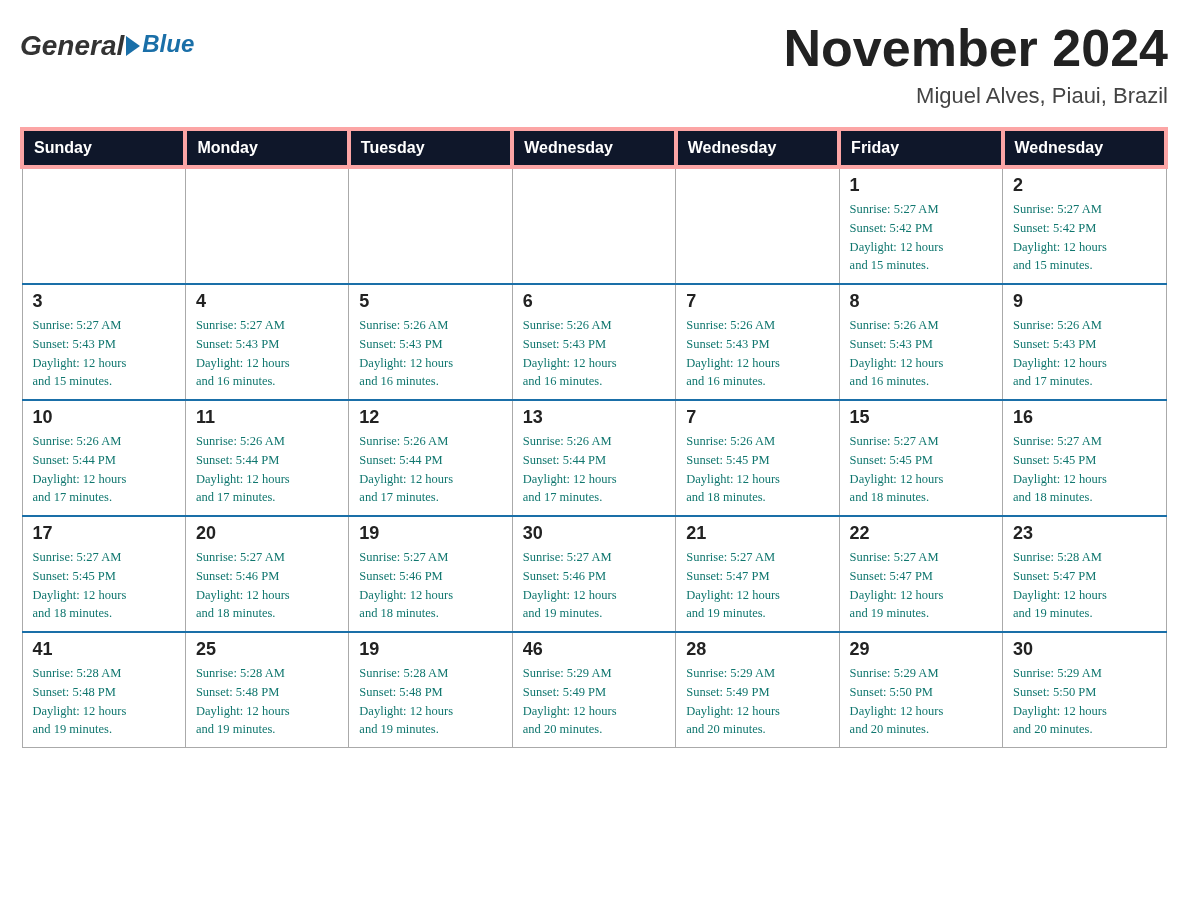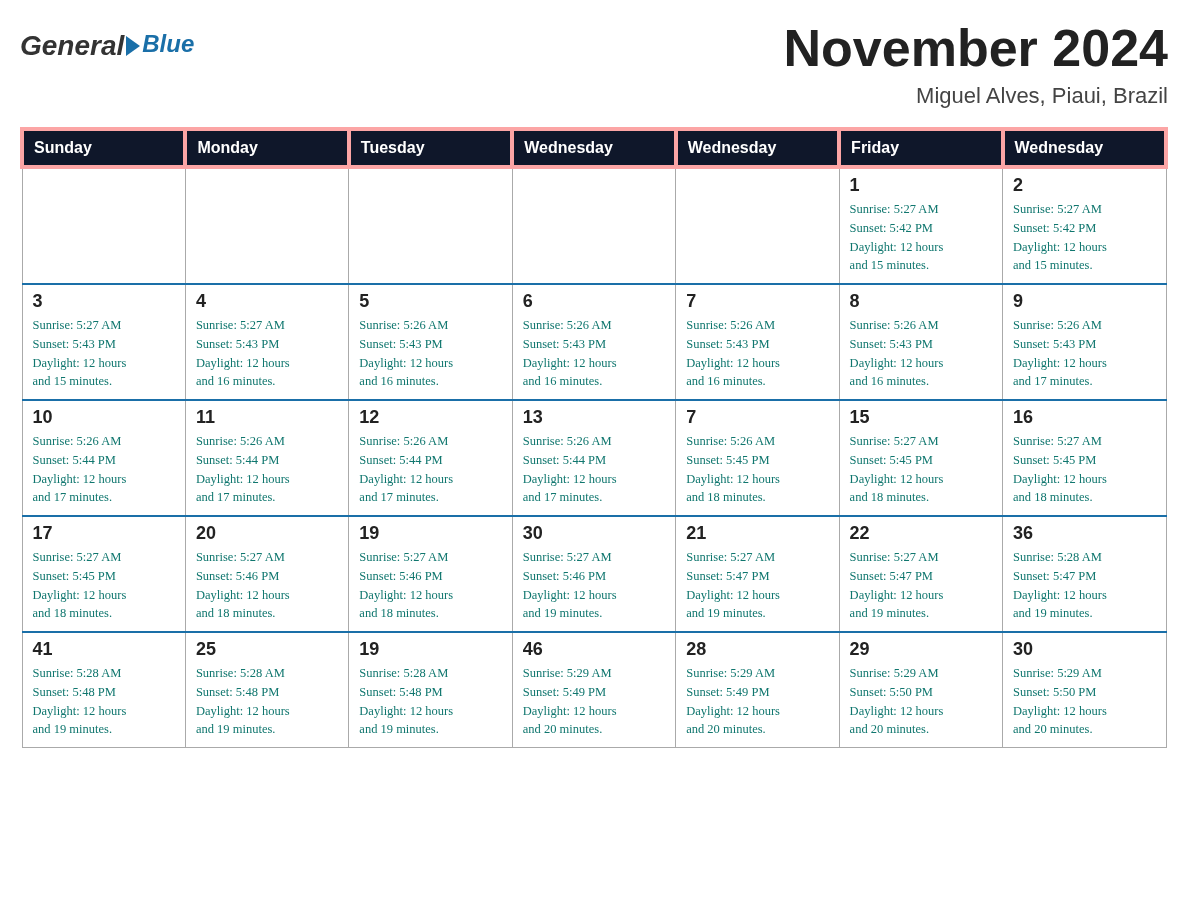--- a/index.html
+++ b/index.html
@@ -231,21 +231,21 @@
         </td>
         <td>
           <div class="day-number">21</div>
           <div class="day-info">Sunrise: 5:27 AM<br>Sunset: 5:47 PM<br>Daylight: 12 hours<br>and 19 minutes.</div>
         </td>
         <td>
           <div class="day-number">22</div>
           <div class="day-info">Sunrise: 5:27 AM<br>Sunset: 5:47 PM<br>Daylight: 12 hours<br>and 19 minutes.</div>
         </td>
         <td>
-          <div class="day-number">36</div>
+          <div class="day-number">23</div>
           <div class="day-info">Sunrise: 5:28 AM<br>Sunset: 5:47 PM<br>Daylight: 12 hours<br>and 19 minutes.</div>
         </td>
       </tr>
       <tr>
         <td>
           <div class="day-number">41</div>
           <div class="day-info">Sunrise: 5:28 AM<br>Sunset: 5:48 PM<br>Daylight: 12 hours<br>and 19 minutes.</div>
         </td>
         <td>
           <div class="day-number">25</div>

